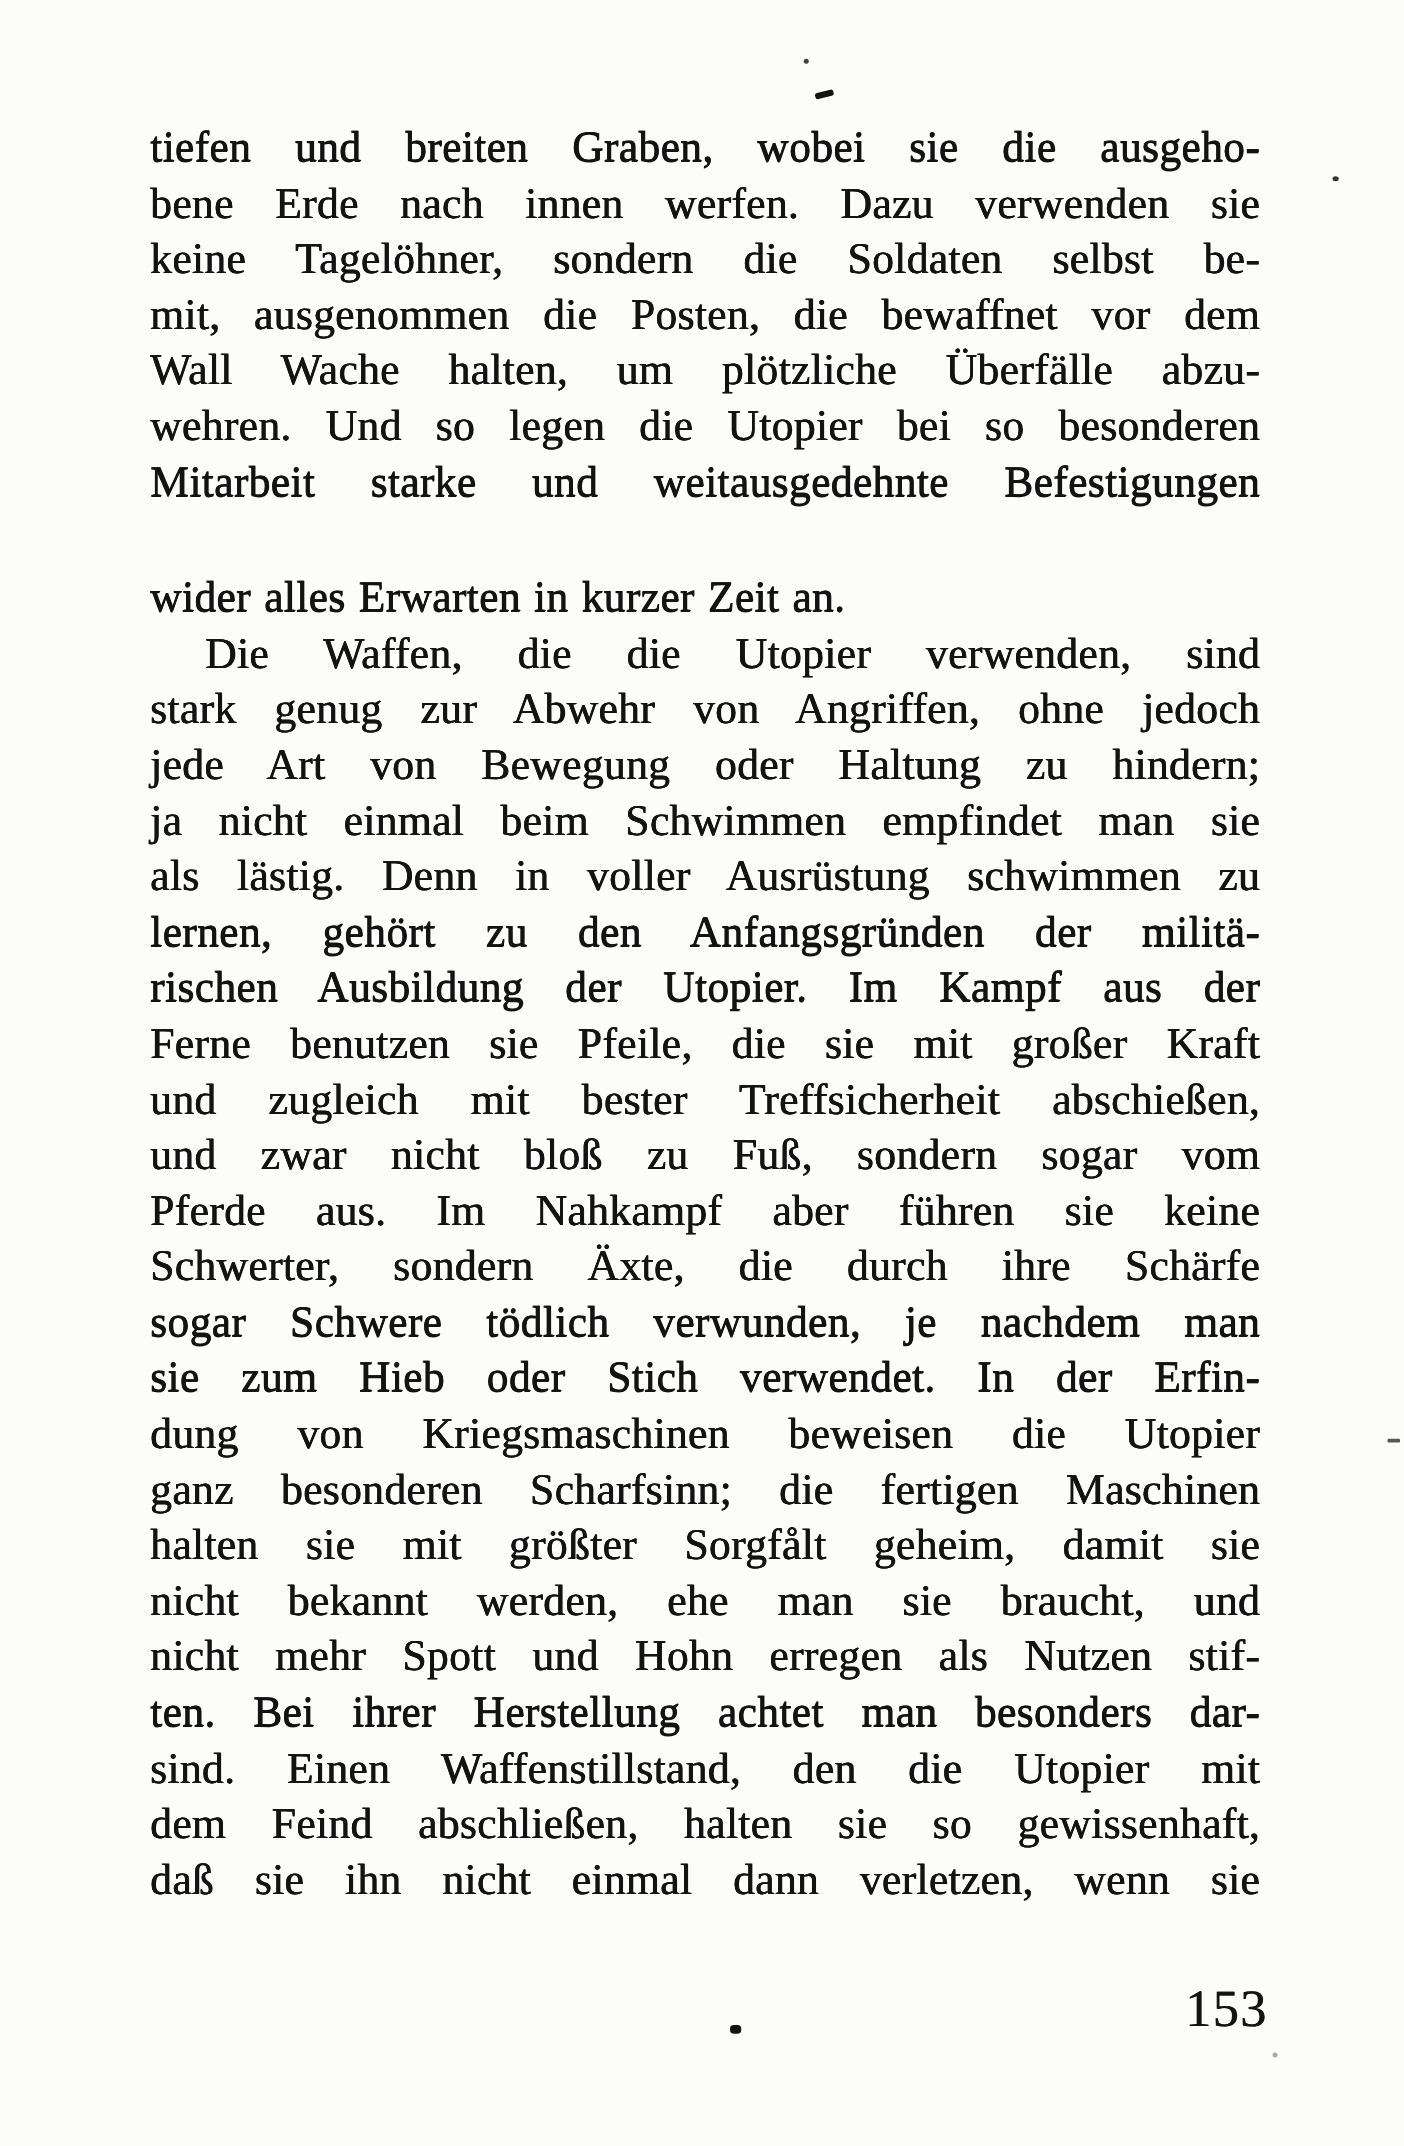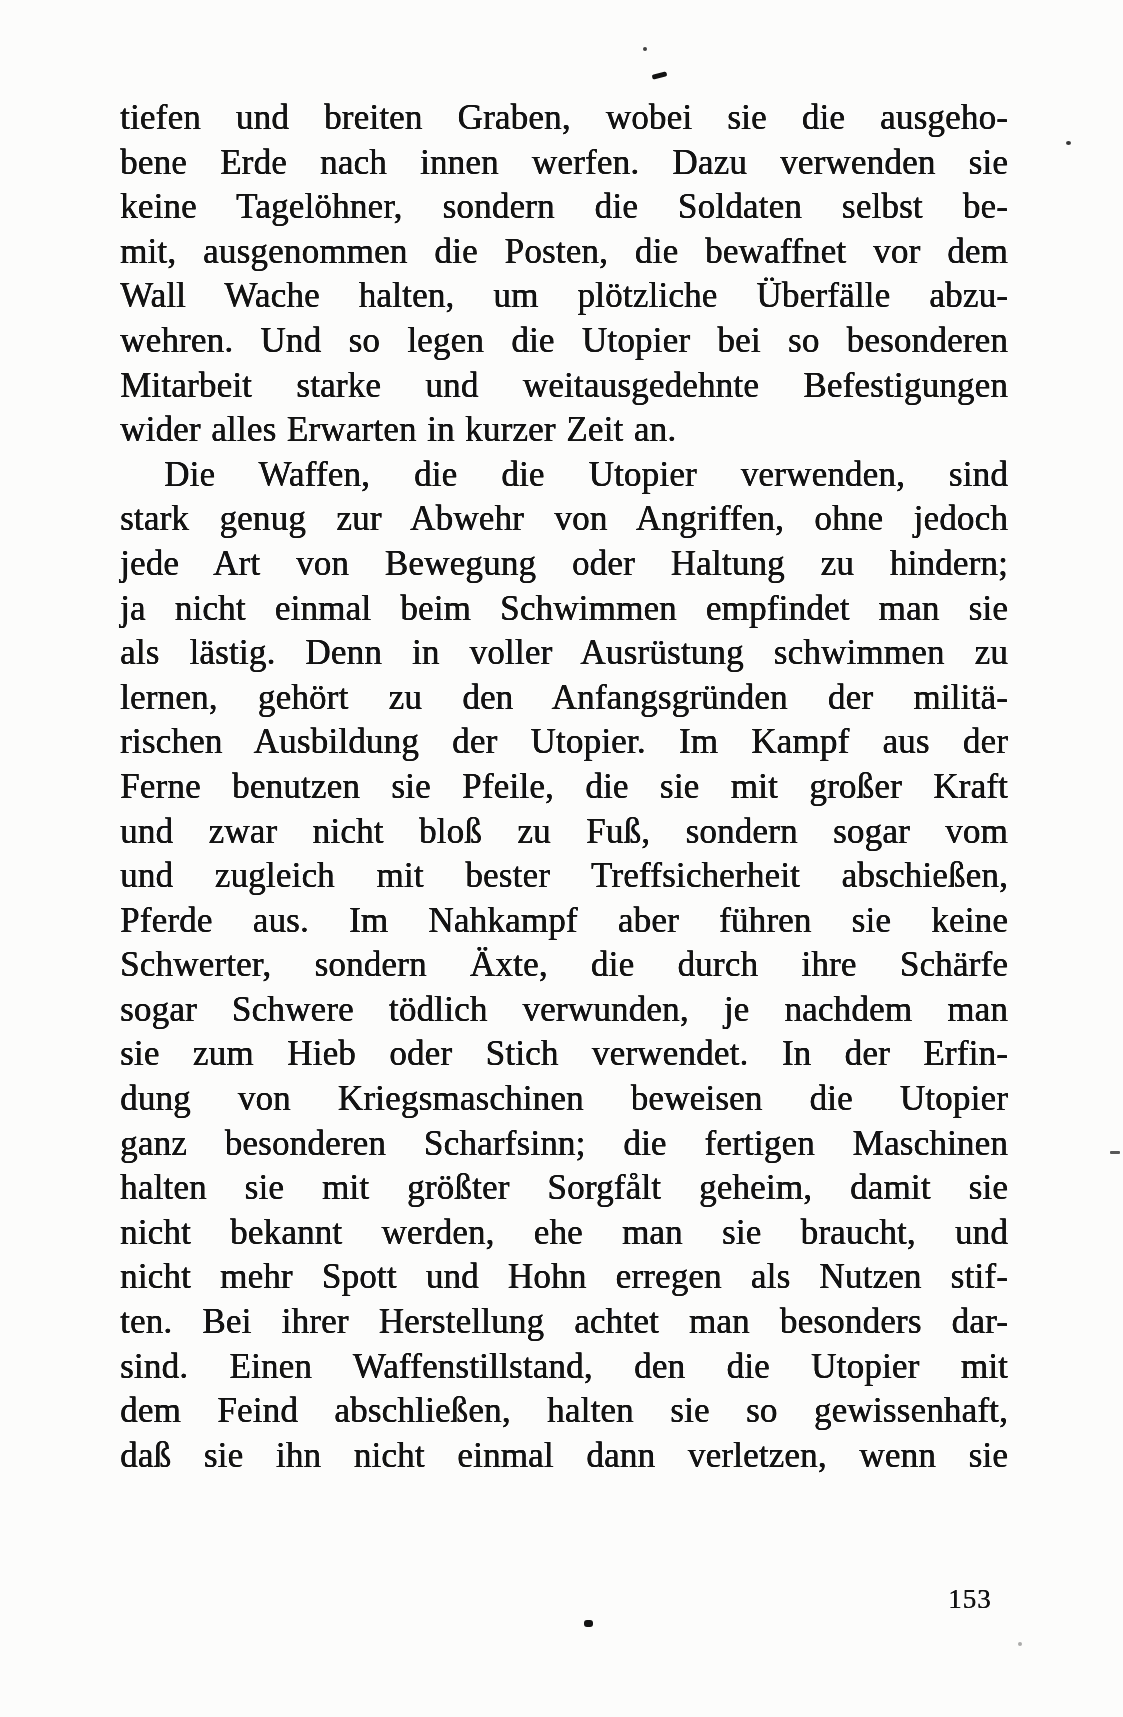--- a/index.html
+++ b/index.html
@@ -33,30 +33,31 @@
     text-align: justify;
     text-align-last: justify;
     word-spacing: 1.5px;
     letter-spacing: 0.2px;
     text-shadow: 0.45px 0 0 currentColor, 0 0.3px 0 currentColor;
     white-space: normal;
   }
   .para1-last {
     text-align: left;
     text-align-last: left;
+    margin-top: 48px;
   }
   
   .para2 .line:first-child {
     padding-left: 44px;
   }
   .page-number {
     position: absolute;
     left: 948px;
     top: 1584px;
-    font-size: 27px;
+    font-size: 42px;
     letter-spacing: 1px;
     text-shadow: 0.45px 0 0 currentColor;
   }
   
   .speck {
     position: absolute;
     background: var(--ink);
     border-radius: 50%;
   }
   .speck.s1 { left: 643px; top: 47px;  width: 4px;  height: 4px; opacity: .8; }
@@ -96,22 +97,22 @@
     <section class="para para2">
       <div>
           <div class="line">Die Waffen, die die Utopier verwenden, sind</div>
           <div class="line">stark genug zur Abwehr von Angriffen, ohne jedoch</div>
           <div class="line">jede Art von Bewegung oder Haltung zu hindern;</div>
           <div class="line">ja nicht einmal beim Schwimmen empfindet man sie</div>
           <div class="line">als lästig. Denn in voller Ausrüstung schwimmen zu</div>
           <div class="line">lernen, gehört zu den Anfangsgründen der militä-</div>
           <div class="line">rischen Ausbildung der Utopier. Im Kampf aus der</div>
           <div class="line">Ferne benutzen sie Pfeile, die sie mit großer Kraft</div>
+          <div class="line">und zugleich mit bester Treffsicherheit abschießen,</div>
           <div class="line">und zwar nicht bloß zu Fuß, sondern sogar vom</div>
-          <div class="line">und zugleich mit bester Treffsicherheit abschießen,</div>
           <div class="line">Pferde aus. Im Nahkampf aber führen sie keine</div>
           <div class="line">Schwerter, sondern Äxte, die durch ihre Schärfe</div>
           <div class="line">sogar Schwere tödlich verwunden, je nachdem man</div>
           <div class="line">sie zum Hieb oder Stich verwendet. In der Erfin-</div>
           <div class="line">dung von Kriegsmaschinen beweisen die Utopier</div>
           <div class="line">ganz besonderen Scharfsinn; die fertigen Maschinen</div>
           <div class="line">halten sie mit größter Sorgfålt geheim, damit sie</div>
           <div class="line">nicht bekannt werden, ehe man sie braucht, und</div>
           <div class="line">nicht mehr Spott und Hohn erregen als Nutzen stif-</div>
           <div class="line">ten. Bei ihrer Herstellung achtet man besonders dar-</div>

